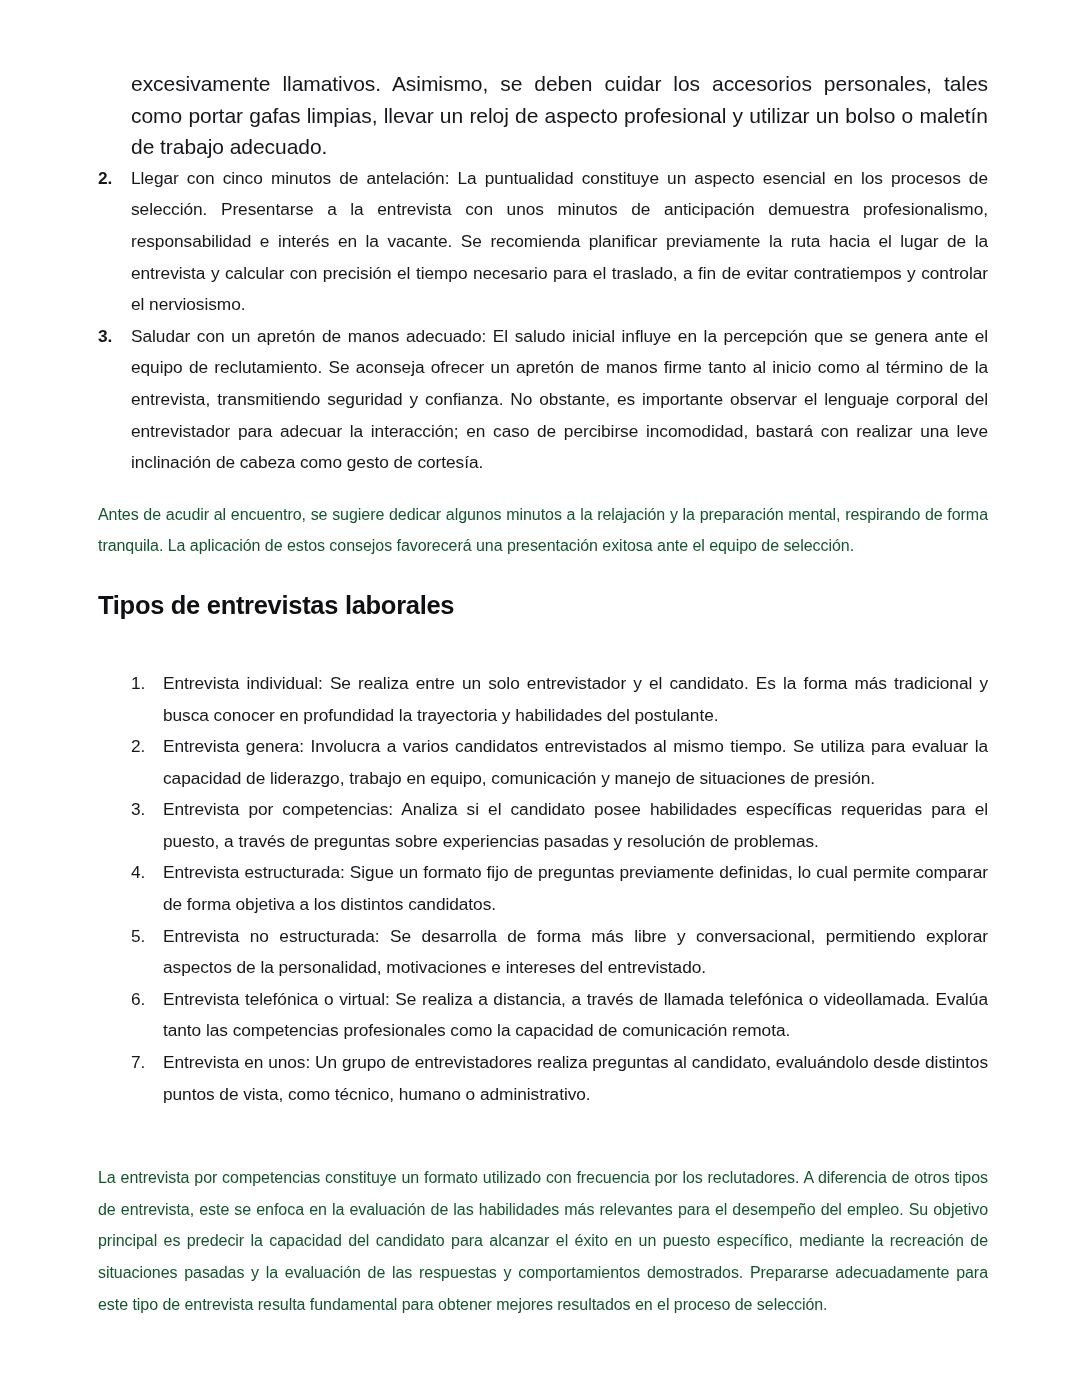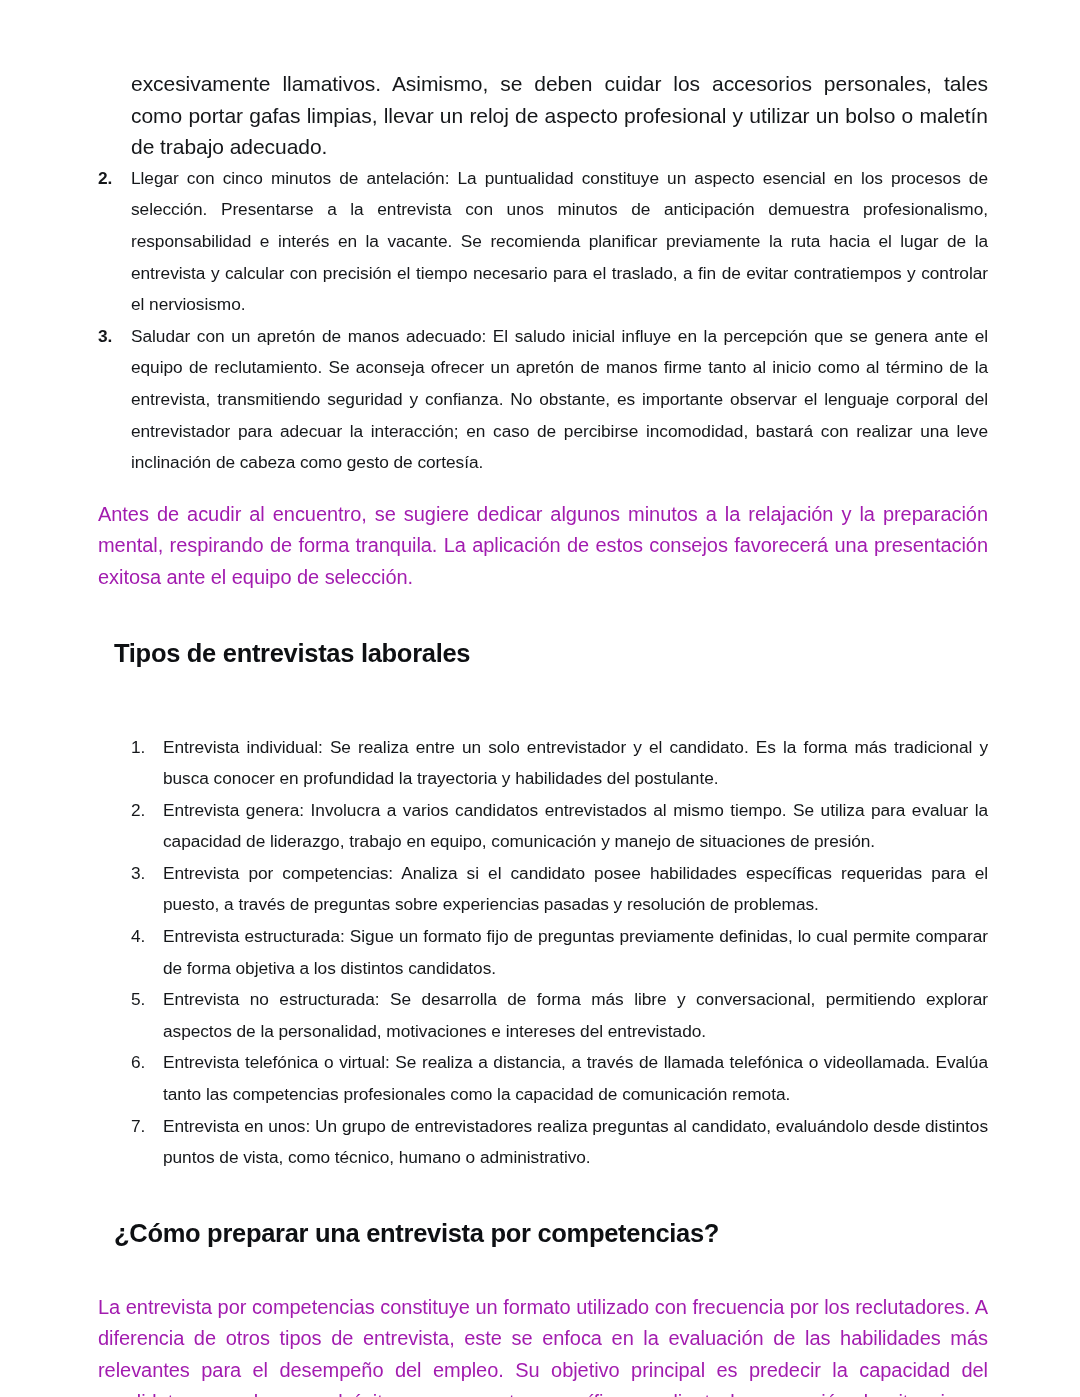--- a/index.html
+++ b/index.html
@@ -20,26 +20,26 @@
     background: #ffffff;
     box-sizing: border-box;
     padding: 68px 92px 40px 98px;
   }
   .content {
     width: 890px;
   }
 
   
   .para {
-    font-size: 20px;
+    font-size: 16px;
     line-height: 31.6px;
     text-align: justify;
     text-justify: inter-word;
     margin: 0 0 0 0;
-    color: #a21caf;
+    color: #14532d;
     letter-spacing: -0.05px;
   }
 
   .gap-sm { height: 20px; }
   .gap-md { height: 26px; }
 
   
   ol.doclist {
     list-style: none;
     margin: 0;
@@ -82,21 +82,21 @@
     font-weight: normal;
   }
 
   .term { font-weight: normal; }
 
   
   h2.doc-heading {
     font-size: 25.5px;
     line-height: 34px;
     font-weight: bold;
-    margin: 16px;
+    margin: 0;
     color: #0e1013;
     letter-spacing: -0.3px;
   }
 
   
   .cont-para {
     padding-left: 33px;
     font-size: 21px;
     line-height: 31.6px;
     text-align: justify;
@@ -157,20 +157,19 @@
       <li>
         <span class="marker">6.</span><span class="term">Entrevista telefónica o virtual:</span><span> Se realiza a distancia, a través de llamada telefónica o videollamada. Evalúa tanto las competencias profesionales como la capacidad de comunicación remota.</span>
       </li>
       <li>
         <span class="marker">7.</span><span class="term">Entrevista en unos:</span><span> Un grupo de entrevistadores realiza preguntas al candidato, evaluándolo desde distintos puntos de vista, como técnico, humano o administrativo.</span>
       </li>
     </ol>
 
     <div class="gap-md"></div>
 
-    <h2 class="doc-heading">¿Cómo preparar una entrevista por competencias?</h2>
 
     <div class="gap-md"></div>
 
     <p class="para">La entrevista por competencias constituye un formato utilizado con frecuencia por los reclutadores. A diferencia de otros tipos de entrevista, este se enfoca en la evaluación de las habilidades más relevantes para el desempeño del empleo. Su objetivo principal es predecir la capacidad del candidato para alcanzar el éxito en un puesto específico, mediante la recreación de situaciones pasadas y la evaluación de las respuestas y comportamientos demostrados. Prepararse adecuadamente para este tipo de entrevista resulta fundamental para obtener mejores resultados en el proceso de selección.</p>
 
   </div>
 </div>
 
 </body></html>

